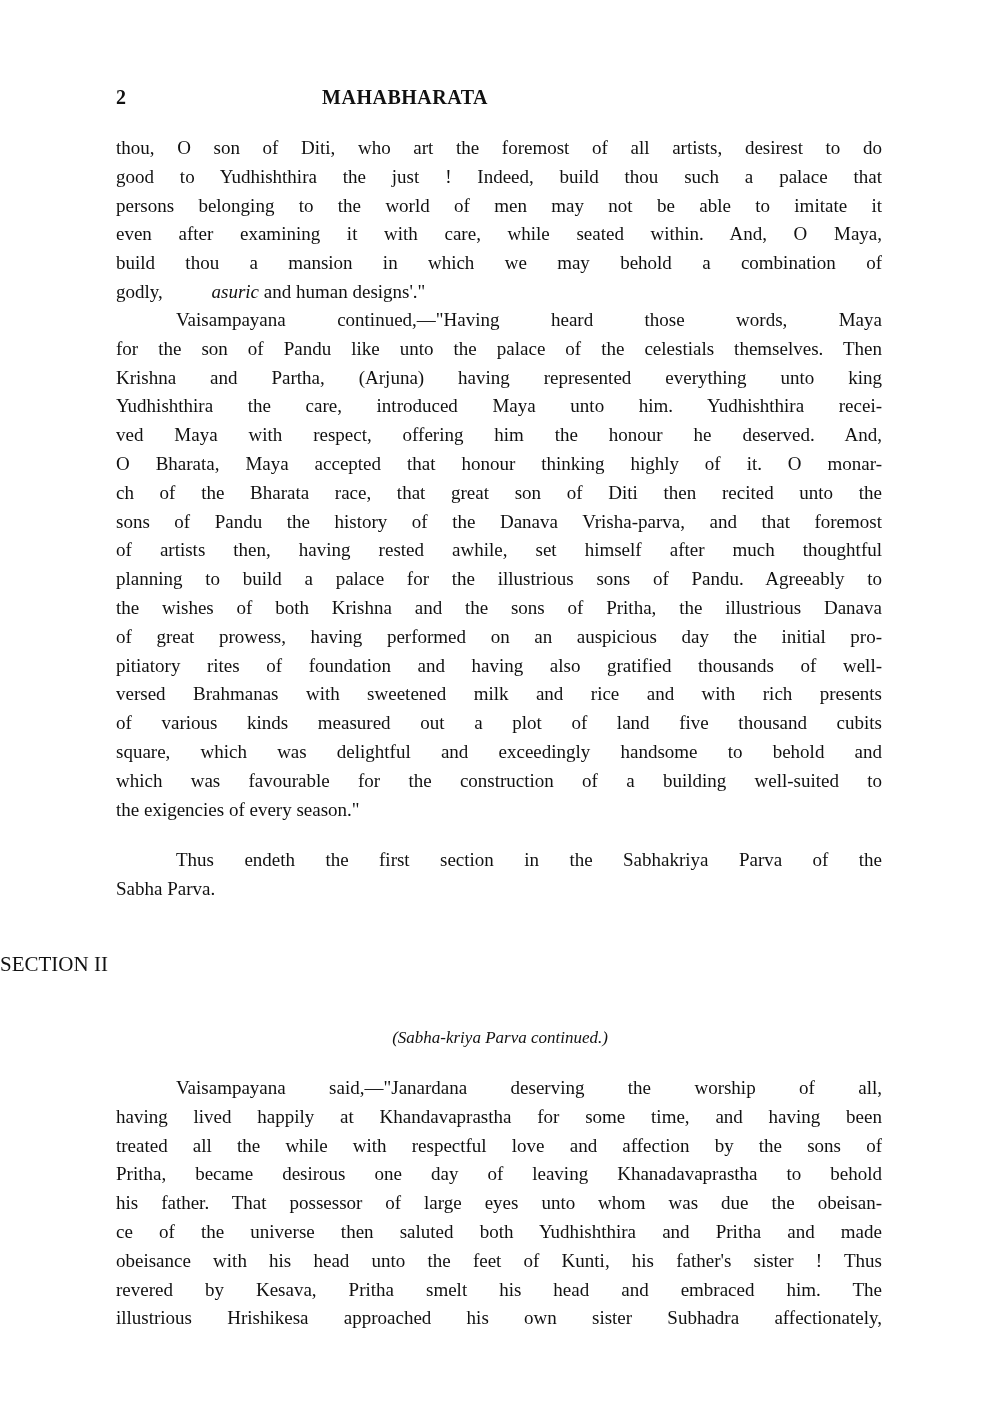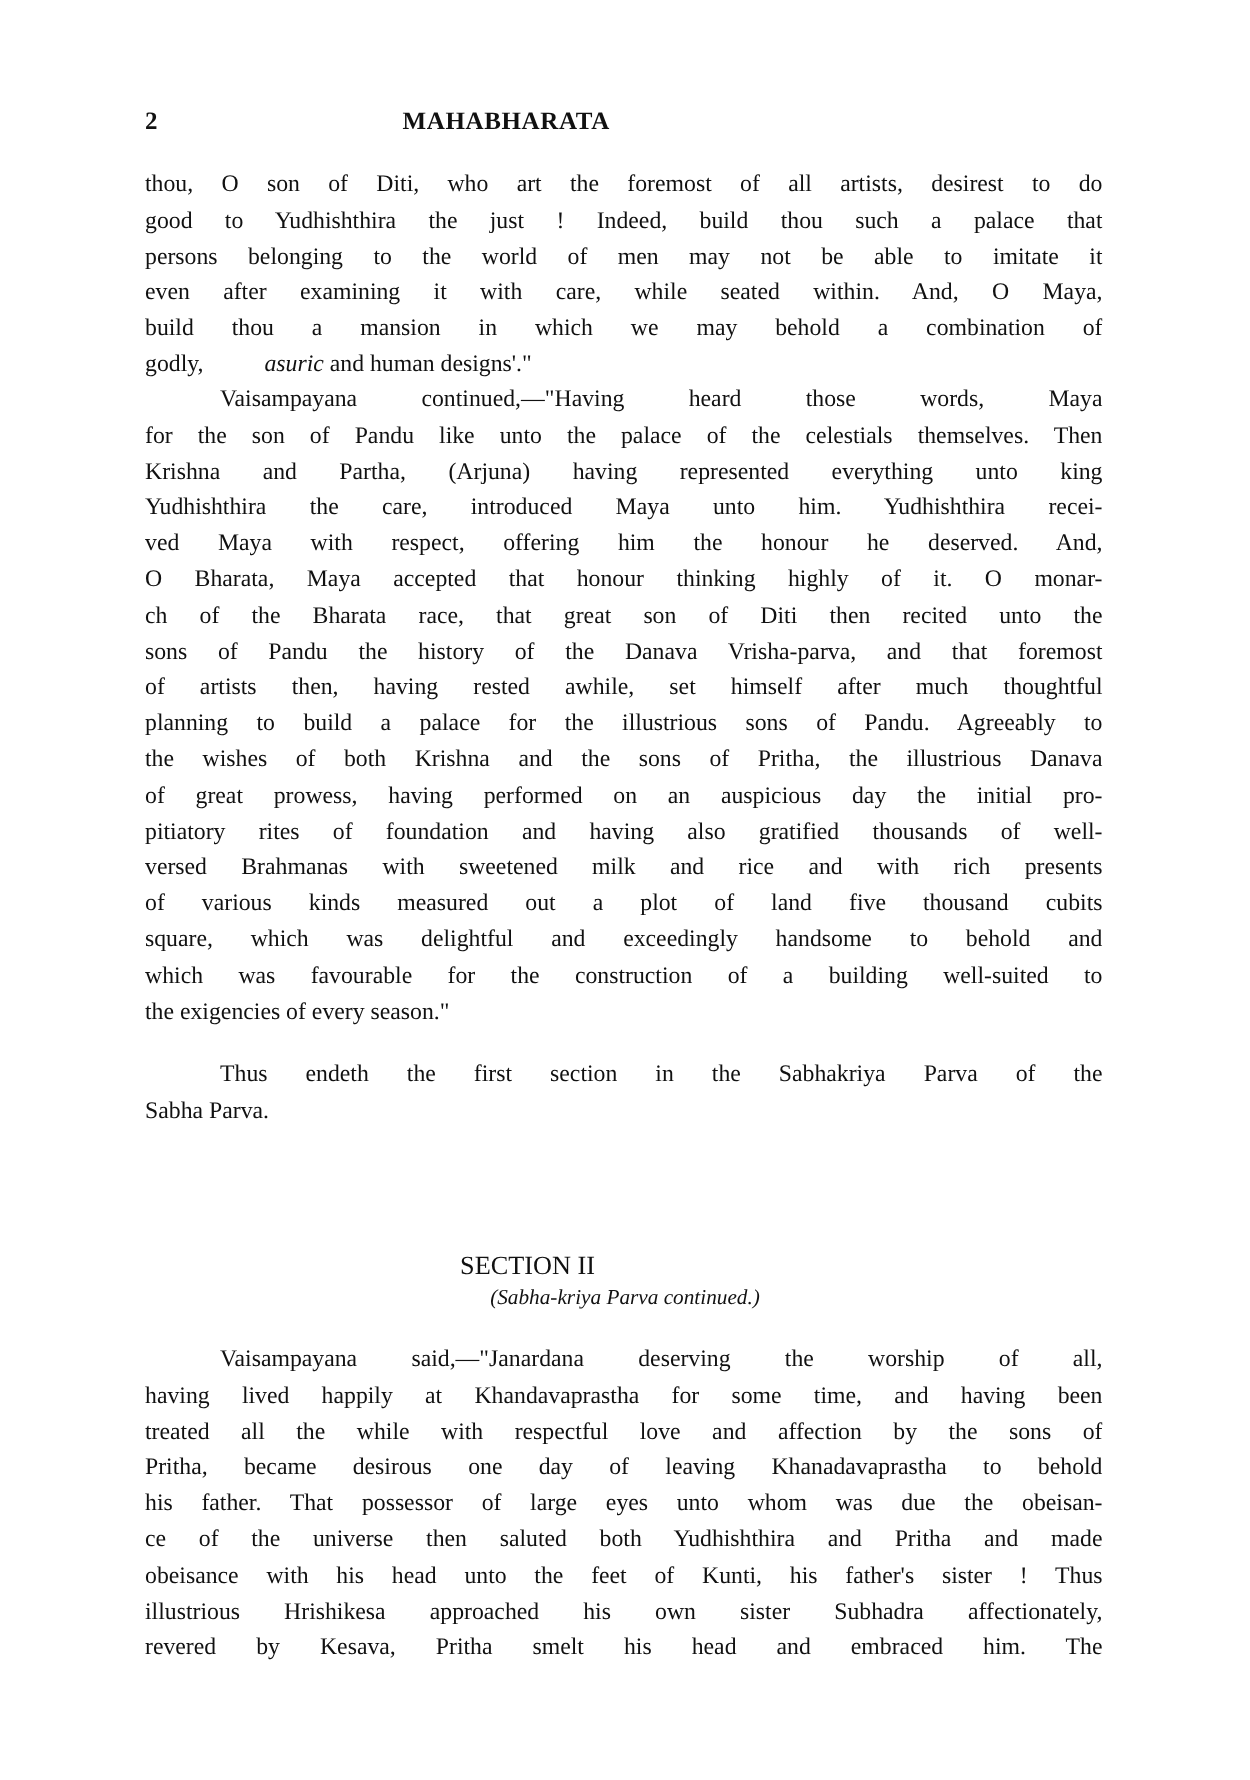--- a/index.html
+++ b/index.html
@@ -6,21 +6,21 @@
   body { width: 1000px; height: 1424px; position: relative; overflow: hidden;
          font-family: "Liberation Serif", "DejaVu Serif", serif; color: #111; }
   .page-num { position: absolute; left: 116px; top: 86px; font-size: 20px; font-weight: bold; }
   .running-head { position: absolute; left: 0; width: 810px; top: 86px; text-align: center;
                   font-size: 20px; font-weight: bold; letter-spacing: 0.5px; }
   .block { position: absolute; left: 116px; width: 766px; }
   .line { height: 28.8px; line-height: 28.8px; font-size: 19px; white-space: nowrap;
           text-align: justify; text-align-last: justify; overflow: hidden; }
   .line.last { text-align-last: left; }
   .line.indent { padding-left: 60px; }
-  .section-title { position: absolute; left: 0; width: 844px; top: 1000px; text-align: center;
+  .section-title { position: absolute; left: 0; width: 844px; top: 952px; 
                    font-size: 21px; }
   .section-sub { position: absolute; left: 0; width: 1000px; top: 1028px; text-align: center;
                  font-size: 17px; font-style: italic; }
   em { font-style: italic; margin-left: 44px; }
 </style>
 </head>
 <body>
 
 <div>
   <div class="page-num">2</div>
@@ -65,16 +65,16 @@
   <div class="section-sub">(Sabha-kriya Parva continued.)</div>
 
   <div class="block" style="top:1074px;">
     <div class="line indent">Vaisampayana said,—"Janardana deserving the worship of all,</div>
     <div class="line">having lived happily at Khandavaprastha for some time, and having been</div>
     <div class="line">treated all the while with respectful love and affection by the sons of</div>
     <div class="line">Pritha, became desirous one day of leaving Khanadavaprastha to behold</div>
     <div class="line">his father. That possessor of large eyes unto whom was due the obeisan-</div>
     <div class="line">ce of the universe then saluted both Yudhishthira and Pritha and made</div>
     <div class="line">obeisance with his head unto the feet of Kunti, his father's sister ! Thus</div>
+    <div class="line">revered by Kesava, Pritha smelt his head and embraced him. The</div>
     <div class="line">illustrious Hrishikesa approached his own sister Subhadra affectionately,</div>
-    <div class="line">revered by Kesava, Pritha smelt his head and embraced him. The</div>
   </div>
 </div>
 
 </body></html>

